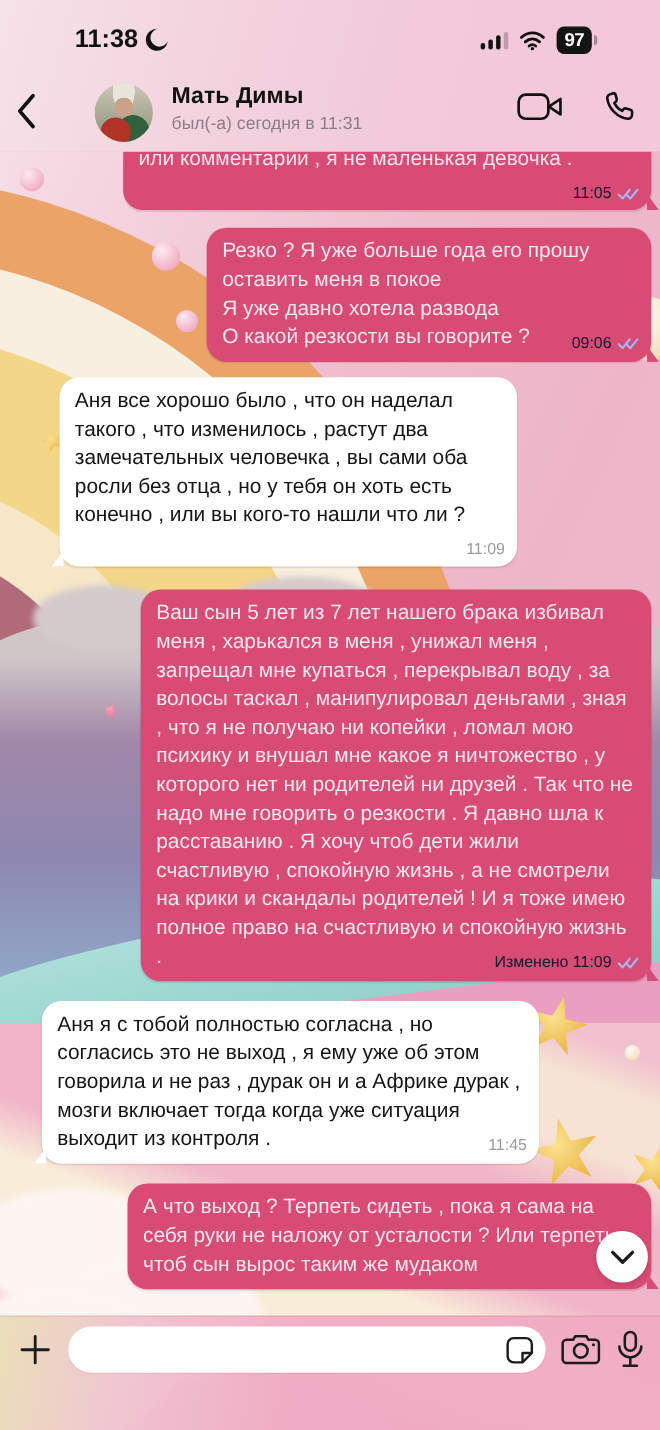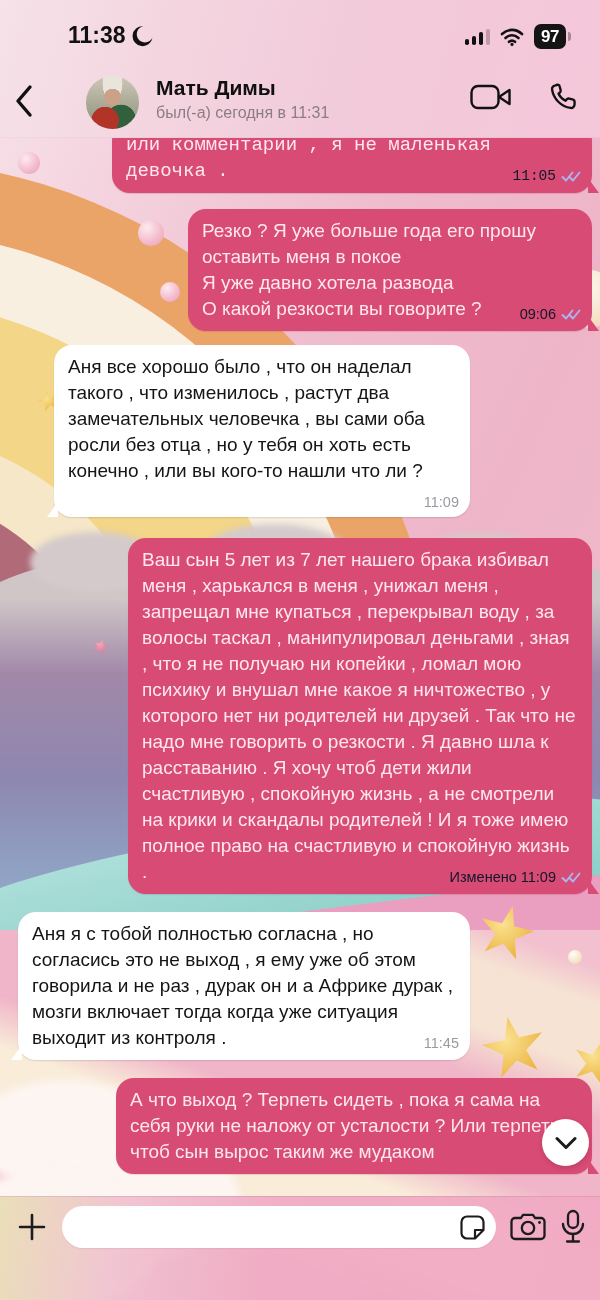--- a/index.html
+++ b/index.html
@@ -41,21 +41,21 @@
   .sparkle{position:absolute;
     clip-path:polygon(50% 0,62% 38%,100% 50%,62% 62%,50% 100%,38% 62%,0 50%,38% 38%);
     background:#f9ecd0;}
   .cloud{position:absolute;background:#fdf5f1;border-radius:50%;filter:blur(4px);}
   
   .topbar{position:absolute;left:0;right:0;top:0;height:137px;z-index:10;
     background:linear-gradient(105deg,#f6e2e9 0%,#f3d4df 30%,#f2cada 60%,#f4c7d9 100%);
     border-bottom:1px solid rgba(120,60,90,0.06);}
   .statusrow{position:absolute;left:0;right:0;top:18px;height:36px;}
   .st-time{position:absolute;left:68px;top:4px;font-size:23px;font-weight:700;color:#111;display:flex;align-items:center;gap:4px;}
-  .st-right{position:absolute;right:34px;top:6px;display:flex;align-items:center;gap:10px;}
+  .st-right{position:absolute;right:62px;top:6px;display:flex;align-items:center;gap:10px;}
   .sigbars{display:flex;align-items:flex-end;gap:2.5px;height:16px;}
   .sigbars i{display:block;width:4.5px;border-radius:1.8px;background:#111;}
   .sigbars i:nth-child(1){height:6px;}
   .sigbars i:nth-child(2){height:9px;}
   .sigbars i:nth-child(3){height:12.5px;}
   .sigbars i:nth-child(4){height:16px;background:rgba(40,20,30,0.25);}
   .battery{position:relative;background:#141414;color:#fff;border-radius:7px;
     font-size:17px;font-weight:700;line-height:25px;padding:0 7px;letter-spacing:-0.5px;}
   .battery::after{content:"";position:absolute;right:-5px;top:8px;width:3px;height:9px;
     background:rgba(20,20,20,0.35);border-radius:0 3px 3px 0;}
@@ -146,21 +146,21 @@
     <div class="sphere sp-cream" style="left:424px;top:986px;width:16px;height:16px;"></div>
     <div class="star" style="left:482px;top:1016px;width:64px;height:64px;transform:rotate(-12deg);"></div>
     <div class="star" style="left:572px;top:1040px;width:46px;height:46px;transform:rotate(18deg);"></div>
     <div class="star" style="left:30px;top:1176px;width:46px;height:46px;transform:rotate(8deg);"></div>
     <div class="cloud" style="left:-30px;top:1080px;width:190px;height:110px;"></div>
     <div class="cloud" style="left:40px;top:1140px;width:200px;height:120px;"></div>
     <div class="cloud" style="left:-60px;top:1170px;width:220px;height:140px;"></div>
   </div>
 
   <div class="chat" id="message-list">
-      <div class="msg-row out" style="margin-top: -14px; font-family: Liberation Mono, monospace;">
+      <div class="msg-row out" style="margin-top: -14px;">
         <div class="bubble out" style="max-width: 480px;"><span class="msg-text">или комментарии , я не маленькая девочка .</span><span class="meta">
             <span>11:05</span>
             <span class="checks">
               <svg width="20" height="13" viewBox="0 0 20 13">
                 <path d="M1.5 7 L5 10.5 L11.5 2.5" fill="none" stroke="#a9b6f2" stroke-width="1.9" stroke-linecap="round" stroke-linejoin="round"></path>
                 <path d="M8.5 7 L12 10.5 L18.5 2.5" fill="none" stroke="#a9b6f2" stroke-width="1.9" stroke-linecap="round" stroke-linejoin="round"></path>
               </svg>
             </span>
           </span></div>
       </div>
@@ -188,21 +188,21 @@
             <span>11:09</span>
             <span class="checks">
               <svg width="20" height="13" viewBox="0 0 20 13">
                 <path d="M1.5 7 L5 10.5 L11.5 2.5" fill="none" stroke="#a9b6f2" stroke-width="1.9" stroke-linecap="round" stroke-linejoin="round"></path>
                 <path d="M8.5 7 L12 10.5 L18.5 2.5" fill="none" stroke="#a9b6f2" stroke-width="1.9" stroke-linecap="round" stroke-linejoin="round"></path>
               </svg>
             </span>
           </span></div>
       </div>
       <div class="msg-row in" style="margin-top: 18px;">
-        <div class="bubble in" style="max-width: 452px;"><span class="msg-text">Аня я с тобой полностью согласна , но согласись это не выход , я ему уже об этом говорила и не раз , дурак он и а Африке дурак , мозги включает тогда когда уже ситуация выходит из контроля .</span><span class="meta">
+        <div class="bubble in" style="max-width: 452px; margin-left: 20px;"><span class="msg-text">Аня я с тобой полностью согласна , но согласись это не выход , я ему уже об этом говорила и не раз , дурак он и а Африке дурак , мозги включает тогда когда уже ситуация выходит из контроля .</span><span class="meta">
             <span>11:45</span>
           </span></div>
       </div>
       <div class="msg-row out" style="margin-top: 18px;">
         <div class="bubble out" style="max-width: 476px;"><span class="msg-text">А что выход ? Терпеть сидеть , пока я сама на себя руки не наложу от усталости ? Или терпеть чтоб сын вырос таким же мудаком</span></div>
       </div>
     </div>
 
   <div class="fab">
     <span>

